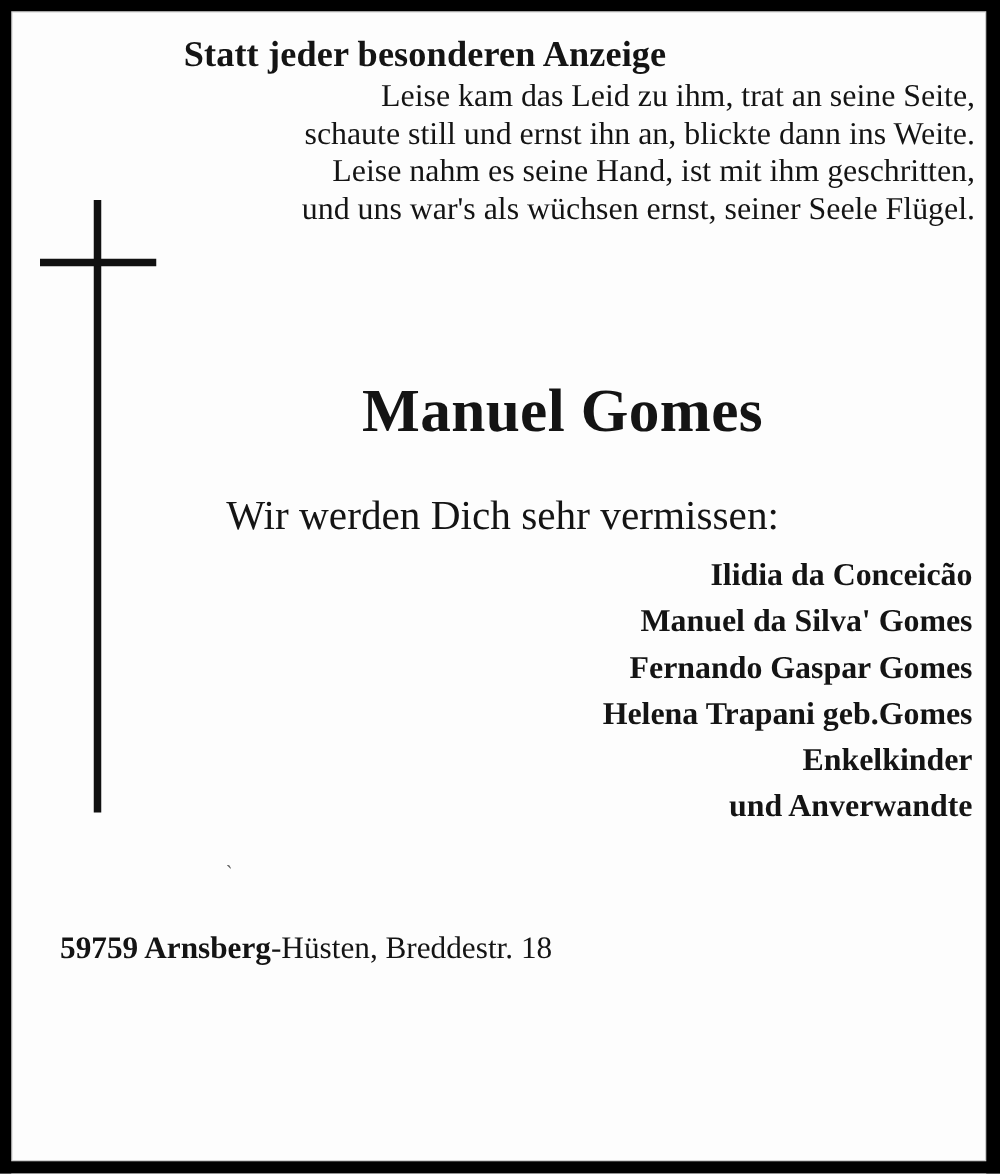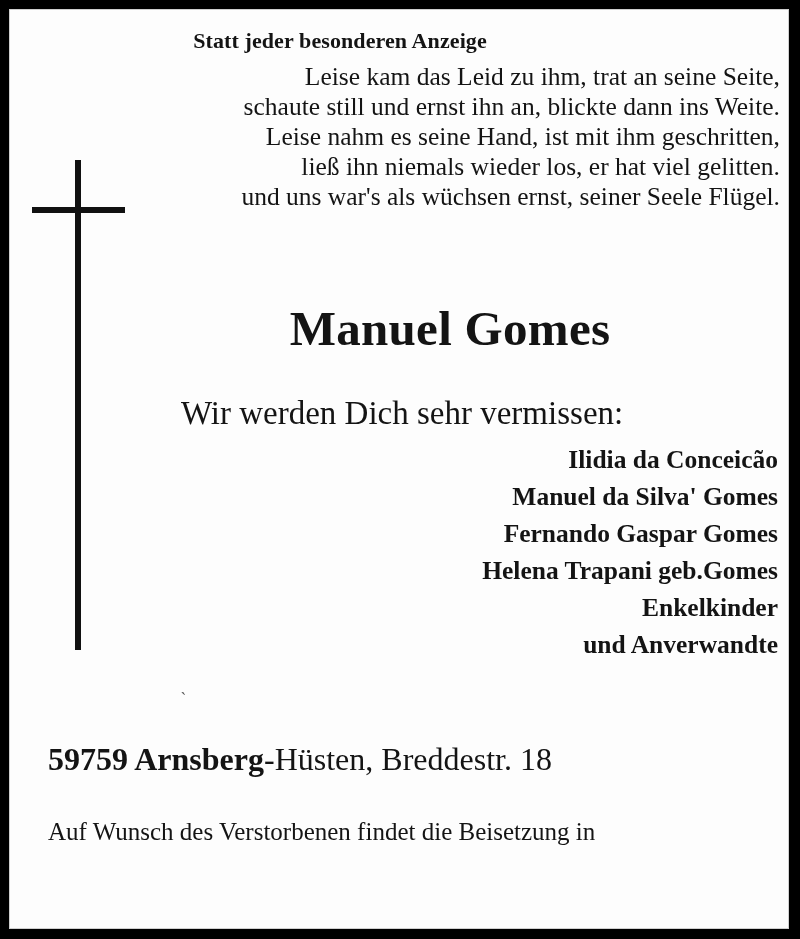--- a/index.html
+++ b/index.html
@@ -62,21 +62,21 @@
     background: #111111;
   }
 
   
   .headline {
     position: absolute;
     left: 0;
     top: 28px;
     width: 680px;
     text-align: center;
-    font-size: 22px;
+    font-size: 29px;
     font-weight: bold;
     letter-spacing: 0.1px;
   }
 
   
   .poem {
     position: absolute;
     left: 120px;
     top: 62px;
     width: 660px;
@@ -155,21 +155,21 @@
     font-size: 17px;
     color: #555555;
     transform: rotate(6deg);
   }
 
   
   .address {
     position: absolute;
     left: 48px;
     top: 744px;
-    font-size: 32px;
+    font-size: 25px;
     line-height: 30px;
     white-space: nowrap;
   }
   .address .bold { font-weight: bold; }
 
   
   .closing {
     position: absolute;
     left: 48px;
     top: 815px;
@@ -193,21 +193,20 @@
 
   <div class="cross-vertical"></div>
   <div class="cross-horizontal"></div>
 
   <div class="headline">Statt jeder besonderen Anzeige</div>
 
   <div class="poem">
     <div class="poem-line">Leise kam das Leid zu ihm, trat an seine Seite,</div>
     <div class="poem-line">schaute still und ernst ihn an, blickte dann ins Weite.</div>
     <div class="poem-line">Leise nahm es seine Hand, ist mit ihm geschritten,</div>
-    <div class="poem-line">ließ ihn niemals wieder los, er hat viel gelitten.</div>
     <div class="poem-line">und uns war's als wüchsen ernst, seiner Seele Flügel.</div>
   </div>
 
   <div class="deceased-name">Manuel Gomes</div>
 
 
   <div class="mourning-intro">Wir werden Dich sehr vermissen:</div>
 
   <div class="survivors">
     <div class="survivor">Ilidia da Conceicão</div>
@@ -218,16 +217,15 @@
     <div class="survivor">und Anverwandte</div>
   </div>
 
   <div class="artifact">`</div>
 
   <div class="address">
     <span class="bold">59759 Arnsberg</span><span>-Hüsten, Breddestr. 18</span>
   </div>
 
   <div class="closing">
-    <div class="closing-line">Auf Wunsch des Verstorbenen findet die Beisetzung in</div>
   </div>
 
 </div>
 
 </body></html>

